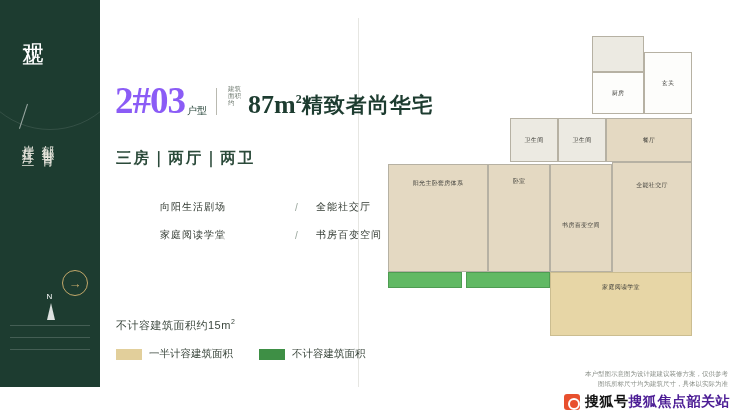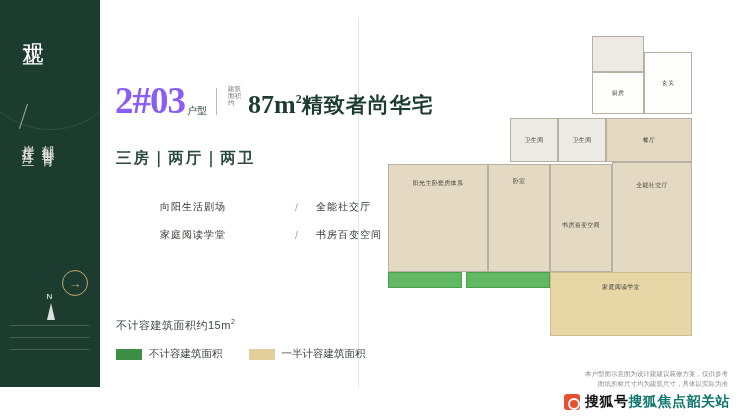--- a/index.html
+++ b/index.html
@@ -185,21 +185,21 @@
   }
   .watermark .wm-icon{
     width:16px; height:16px; border-radius:3px; background:#e8502e;
     margin-right:5px; position:relative;
   }
   .watermark .wm-icon:after{
     content:""; position:absolute; left:4px; top:4px; width:8px; height:8px;
     border:2px solid #fff; border-radius:50%;
   }
   .watermark .wm-black{ color:#111; font-weight:bold; }
-  .watermark .wm-red{ color:#0f766e; font-weight:bold; }
+  .watermark .wm-red{ color:#4c1d95; font-weight:bold; }
 
   .vline{
     position:absolute; left:358px; top:18px; width:1px; height:380px;
     background:#e6e6e2;
   }
 </style>
 </head>
 <body>
 
 <div class="left-panel">
@@ -251,26 +251,26 @@
       <span class="c1">家庭阅读学堂</span>
       <span class="slash">/</span>
       <span class="c2">书房百变空间</span>
     </div>
   </div>
 
   <div class="note"><span>不计容建筑面积约15m</span><sup>2</sup></div>
 
   <div class="legend">
     <div class="item">
+      <span class="sw sw-tan"></span>
+      <span>一半计容建筑面积</span>
+    </div>
+    <div class="item">
       <span class="sw sw-green"></span>
       <span>不计容建筑面积</span>
-    </div>
-    <div class="item">
-      <span class="sw sw-tan"></span>
-      <span>一半计容建筑面积</span>
     </div>
   </div>
 
   <div class="disclaimer">
     <div>本户型图示意图为设计建建议装修方案，仅供参考</div>
     <div>图纸所标尺寸均为建筑尺寸，具体以实际为准</div>
   </div>
 </div>
 
 <div class="plan">

